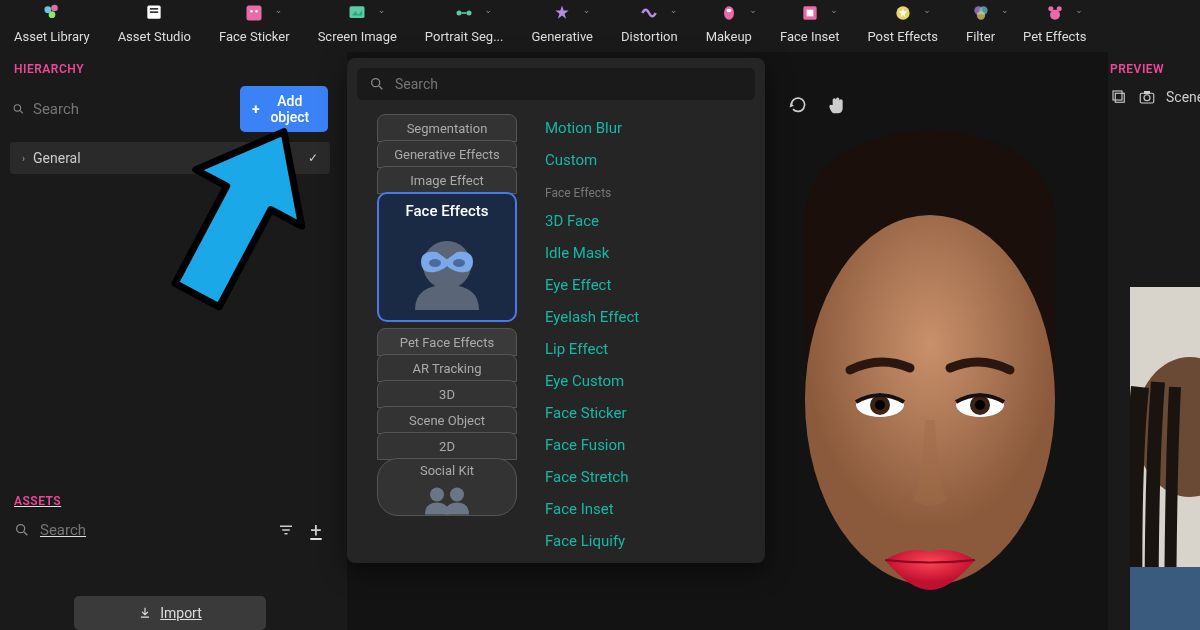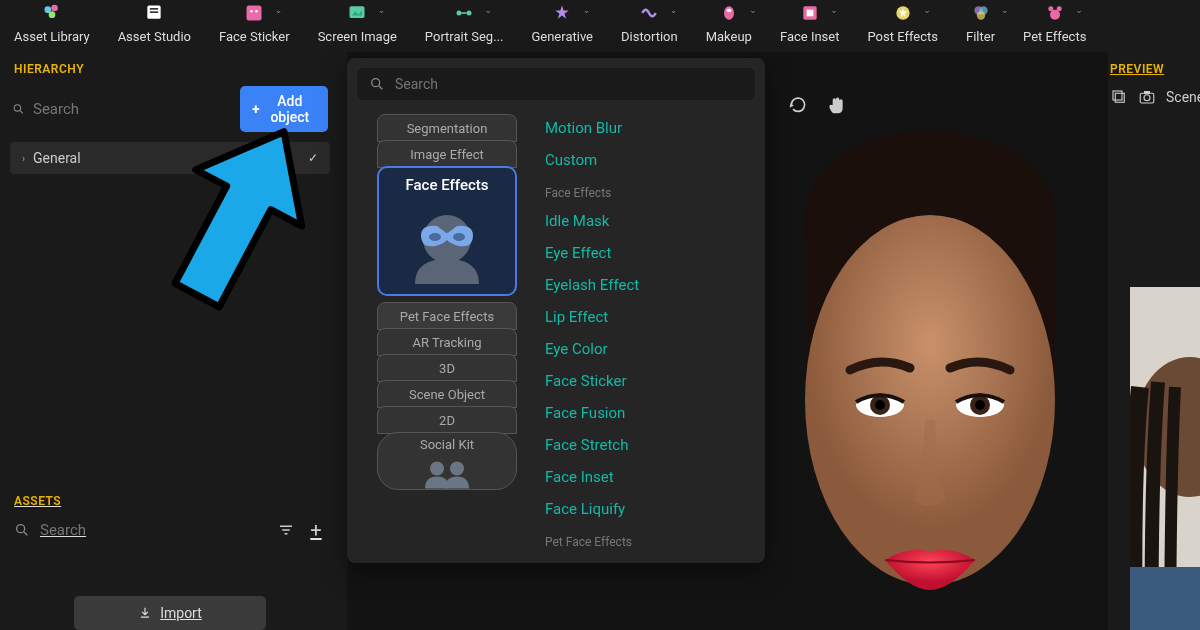--- a/index.html
+++ b/index.html
@@ -6,21 +6,21 @@
   body { background: #1a1a1a; color: #e0e0e0; width: 1200px; height: 630px; overflow: hidden; position: relative; }
   
   
   .toolbar { display: flex; gap: 28px; padding: 2px 14px 8px; align-items: flex-end; height: 52px; }
   .tool-item { display: flex; flex-direction: column; align-items: center; gap: 4px; cursor: pointer; font-size: 13px; color: #ddd; position: relative; }
   .tool-icon { width: 28px; height: 24px; display: flex; align-items: center; justify-content: center; position: relative; }
   .tool-chevron { position: absolute; right: -14px; top: 4px; font-size: 9px; color: #888; }
   
   
   .left-panel { position: absolute; left: 0; top: 52px; width: 340px; bottom: 0; display: flex; flex-direction: column; }
-  .panel-header { font-size: 12px; font-weight: 600; color: #eab308; padding: 10px 14px 6px; letter-spacing: 0.5px; }
+  .panel-header { font-size: 12px; font-weight: 600; color: #ec4899; padding: 10px 14px 6px; letter-spacing: 0.5px; }
   .search-row { display: flex; align-items: center; padding: 4px 12px 10px; gap: 8px; }
   .search-input { flex: 1; background: transparent; border: none; color: #ccc; font-size: 15px; outline: none; }
   .search-icon { width: 16px; height: 16px; color: #888; }
   .add-btn { background: #3b82f6; color: #fff; border: none; border-radius: 5px; padding: 7px 12px; font-size: 14px; font-weight: 500; cursor: pointer; display: flex; align-items: center; gap: 4px; }
   .hierarchy-item { background: #2a2a2a; margin: 0 10px; border-radius: 4px; padding: 8px 12px; display: flex; align-items: center; gap: 8px; font-size: 14px; color: #ccc; cursor: pointer; }
   .hierarchy-item .chev { font-size: 10px; color: #999; }
   .hierarchy-item .check { margin-left: auto; font-size: 12px; }
   
   .assets-section { margin-top: auto; padding-bottom: 0; text-decoration: underline; }
   .assets-search-row { display: flex; align-items: center; padding: 6px 14px; gap: 10px; }
@@ -47,21 +47,21 @@
   
   .preview-icons { position: absolute; left: 788px; top: 95px; display: flex; gap: 18px; }
   .pv-icon { width: 20px; height: 20px; color: #ccc; cursor: pointer; }
   
   
   .face-area { position: absolute; left: 765px; top: 120px; width: 330px; height: 510px; }
   .face-svg { width: 100%; height: 100%; }
   
   
   .right-panel { position: absolute; right: 0; top: 52px; width: 92px; bottom: 0; background: #1a1a1a; }
-  .right-panel .panel-header { padding: 10px 2px 6px; text-decoration: underline; }
+  .right-panel .panel-header { padding: 10px 2px 6px; }
   .right-icons { display: flex; gap: 10px; padding: 6px 2px; align-items: center; }
   .right-icons .ico { width: 18px; height: 18px; color: #ccc; cursor: pointer; }
   .right-icons .status { font-size: 14px; color: #ccc; }
   .right-thumb { position: absolute; right: 0; top: 235px; width: 70px; height: 395px; overflow: hidden; }
   
   
   .arrow { position: absolute; left: 142px; top: 110px; width: 190px; height: 220px; pointer-events: none; }
   
   
   .dim-overlay { position: absolute; left: 347px; top: 52px; right: 92px; bottom: 0; background: rgba(0,0,0,0.25); }
@@ -296,20 +296,23 @@
         <line x1="15" y1="15" x2="20" y2="20" stroke="#888" stroke-width="2"></line>
       </svg>
     <input placeholder="Search" style="">
   </div>
   <div class="popup-body">
     <div class="cat-stack">
       <div class="cat-card">
           <span>Segmentation</span>
         </div>
       <div class="cat-card">
+          <span>Generative Effects</span>
+        </div>
+      <div class="cat-card">
           <span>Image Effect</span>
         </div>
       <div class="cat-card active">
         <span>Face Effects</span>
         <span class="cat-icon-wrap">
           <svg viewBox="0 0 100 80" width="100" height="80">
             <circle cx="50" cy="35" r="24" fill="#5a6678"></circle>
             <path d="M18,80 Q18,55 50,55 Q82,55 82,80 Z" fill="#5a6678"></path>
             <path d="M24,32 Q24,20 40,22 L48,28 Q50,30 52,28 L60,22 Q76,20 76,32 Q76,44 62,42 Q54,40 50,36 Q46,40 38,42 Q24,44 24,32 Z" fill="#7ba8e8"></path>
             <ellipse cx="38" cy="33" rx="6" ry="4" fill="#4a6a9e"></ellipse>
@@ -339,25 +342,26 @@
             <path d="M8,30 Q8,18 20,18 Q32,18 32,30Z" fill="#6a7585"></path>
           <circle cx="40" cy="10" r="7" fill="#6a7585"></circle>
             <path d="M28,30 Q28,18 40,18 Q52,18 52,30Z" fill="#6a7585"></path>
         </svg>
       </div>
     </div>
     <div class="menu-list">
       <div class="menu-item">Motion Blur</div>
       <div class="menu-item">Custom</div>
       <div class="menu-section">Face Effects</div>
+      <div class="menu-item">3D Face</div>
       <div class="menu-item">Idle Mask</div>
       <div class="menu-item">Eye Effect</div>
       <div class="menu-item">Eyelash Effect</div>
       <div class="menu-item">Lip Effect</div>
-      <div class="menu-item">Eye Color</div>
+      <div class="menu-item">Eye Custom</div>
       <div class="menu-item">Face Sticker</div>
       <div class="menu-item">Face Fusion</div>
       <div class="menu-item">Face Stretch</div>
       <div class="menu-item">Face Inset</div>
       <div class="menu-item">Face Liquify</div>
       <div class="menu-section">Pet Face Effects</div>
 
     </div>
   </div>
 </div>

